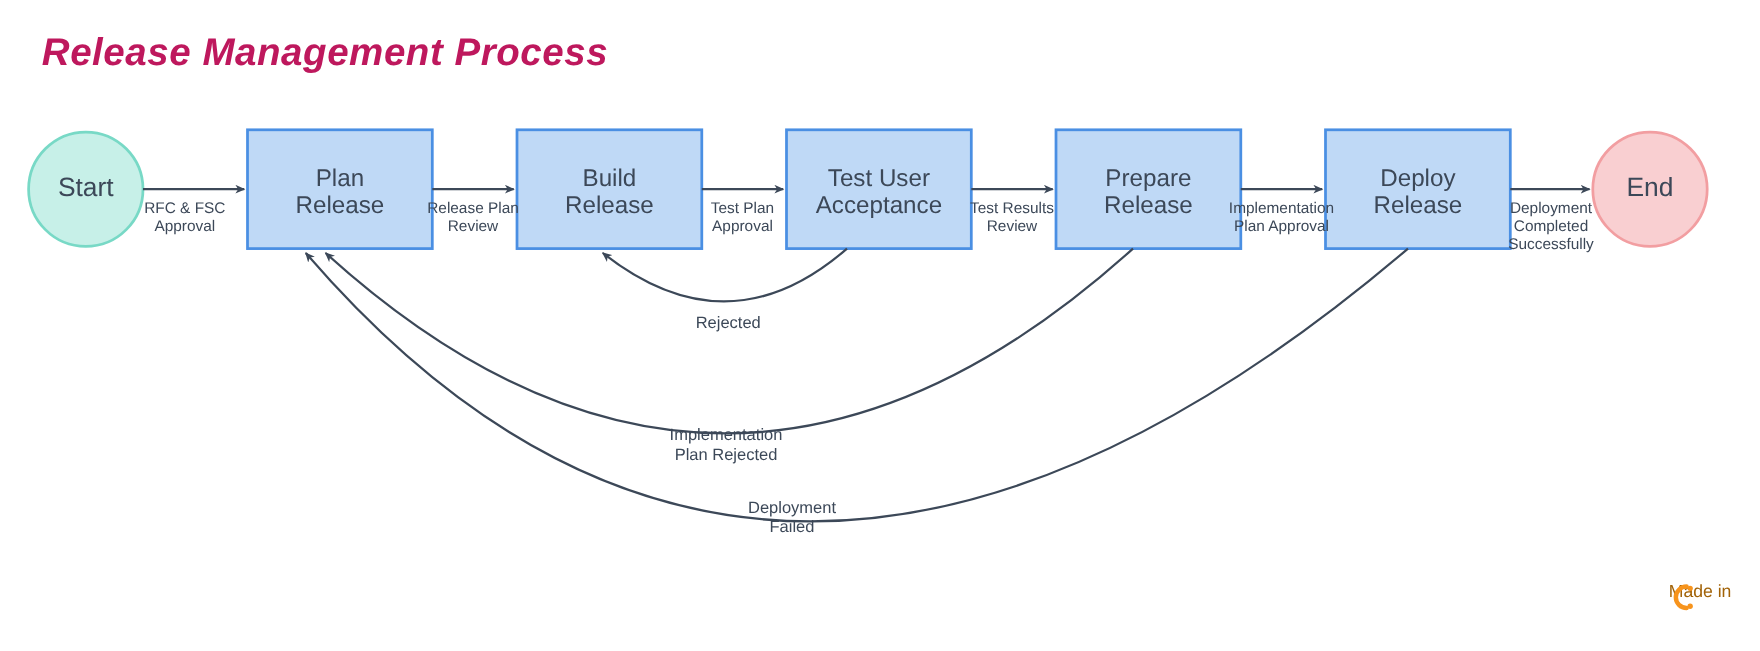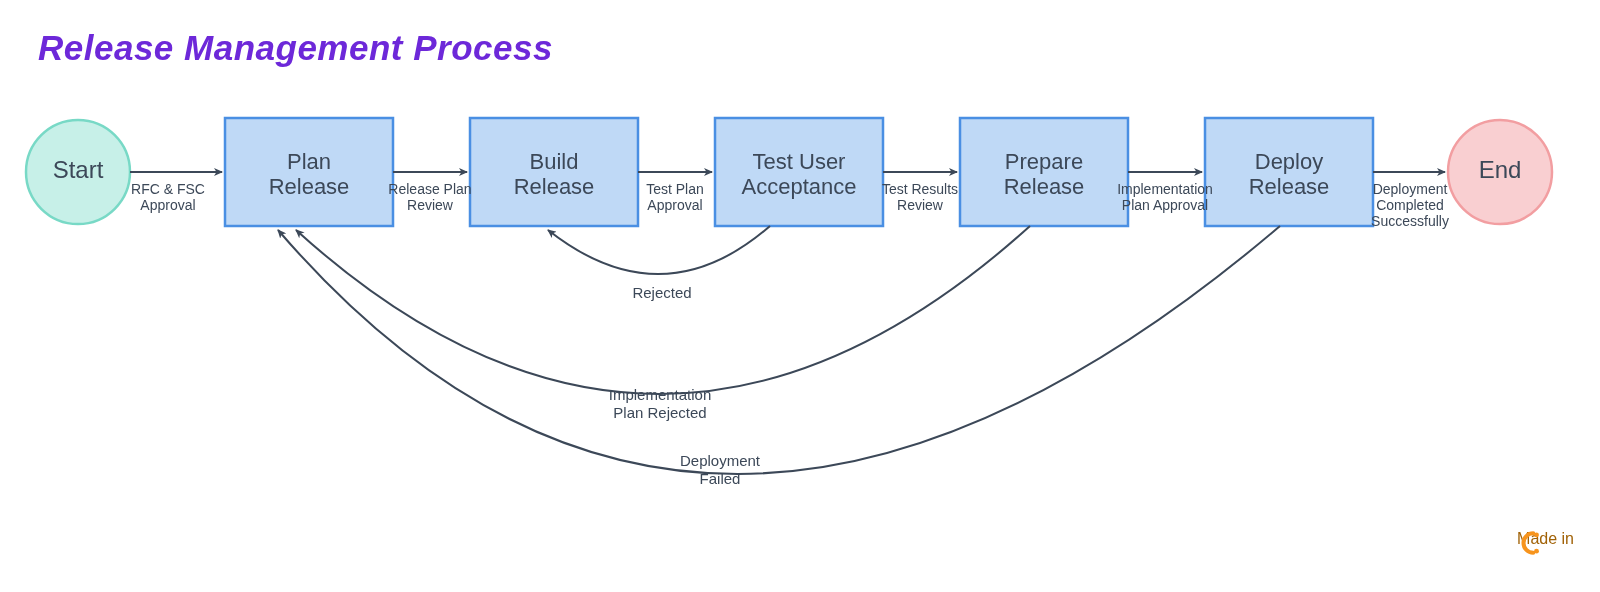--- a/index.html
+++ b/index.html
@@ -12,21 +12,21 @@
     color: #3c4858;
     overflow: hidden;
   }
   .title {
     position: absolute;
     left: 38px;
     top: 28px;
     font-size: 35px;
     font-weight: 700;
     font-style: italic;
-    color: #6d28d9;
+    color: #be185d;
     letter-spacing: 0.5px;
   }
   svg { position: absolute; left:0; top:0; }
   .node-rect {
     fill: #bfd9f6;
     stroke: #4a8fe3;
     stroke-width: 2.5;
   }
   .node-circle-start {
     fill: #c7f0e8;

